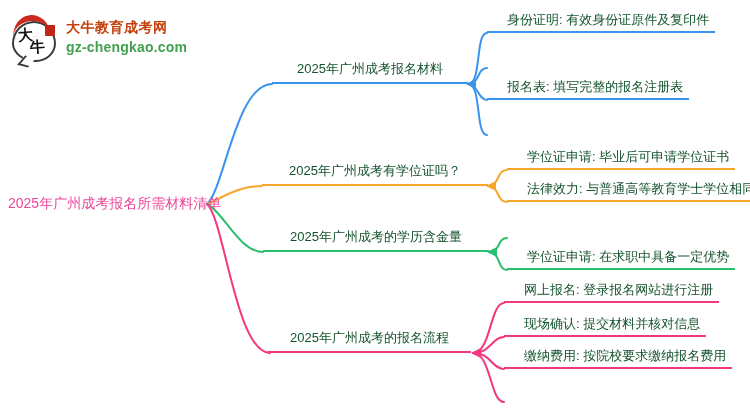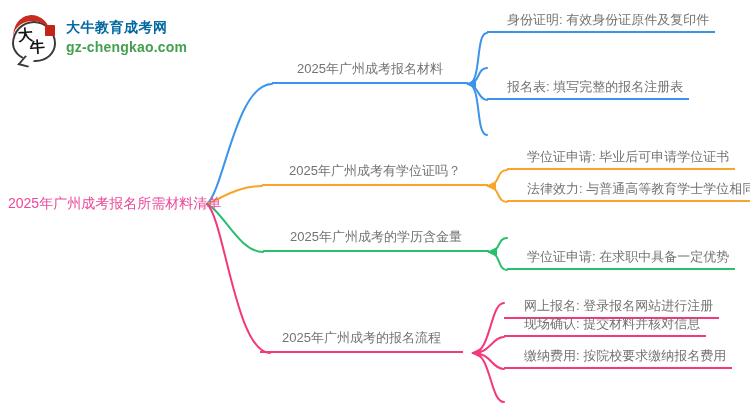--- a/index.html
+++ b/index.html
@@ -16,39 +16,39 @@
   .bubble{position:absolute;left:2px;top:9px;width:40px;height:37px;background:#fff;
           border:2px solid #3a3a3a;border-radius:50% 50% 46% 54%/55% 55% 45% 45%;}
   .bubble .tail{position:absolute;left:7px;bottom:-7px;width:9px;height:9px;background:#fff;
           border-left:2px solid #3a3a3a;border-bottom:2px solid #3a3a3a;transform:rotate(15deg) skewX(-25deg);}
   .bubble .arc{position:absolute;left:-2px;top:-8px;width:38px;height:16px;border-top:6px solid #cb2a20;
           border-radius:50% 50% 0 0/100% 100% 0 0;transform:rotate(-6deg);}
   .bubble .ch1{position:absolute;left:4px;top:3px;font:bold 15px "DejaVu Serif","Liberation Serif",serif;color:#111;transform:rotate(-4deg);}
   .bubble .ch2{position:absolute;left:16px;top:15px;font:bold 15px "DejaVu Serif","Liberation Serif",serif;color:#111;transform:rotate(-4deg);}
   .bubble .seal{position:absolute;left:31px;top:2px;width:10px;height:11px;background:#c22418;border-radius:1px;}
   .ltxt{position:absolute;left:56px;top:7px;}
-  .ltitle{font-size:14px;font-weight:800;color:#0369a1;letter-spacing:.5px;white-space:nowrap;}
+  .ltitle{font-size:14px;font-weight:800;color:#c2410c;letter-spacing:.5px;white-space:nowrap;}
   .ldomain{font-size:14px;font-weight:700;color:#44a04e;letter-spacing:.2px;margin-top:2px;white-space:nowrap;}
 
   
-  .node{position:absolute;color:#737373;white-space:nowrap;cursor:pointer;}
+  .node{position:absolute;color:#14532d;white-space:nowrap;cursor:pointer;}
   .root{left:8px;top:195px;font-size:14px;font-weight:400;color:#ec4899;}
   .branch{font-size:13px;line-height:16px;text-align:center;border-bottom:2px solid;padding-bottom:5px;box-sizing:border-box;height:23px;}
   .leaf{font-size:13px;line-height:16px;border-bottom:2px solid;padding:0 6px 3px 20px;box-sizing:border-box;height:21px;}
 
   .b0{left:272px;top:61px;width:196px;}
   .b1{left:262px;top:163px;width:226px;}
   .b2{left:263px;top:229px;width:226px;}
-  .b3{left:260px;top:330px;width:203px;}
+  .b3{left:268px;top:330px;width:203px;}
 
   .l0{left:487px;top:12px;}  .l1{left:487px;top:47px;}
   .l2{left:487px;top:79px;}  .l3{left:487px;top:114px;}
   .l4{left:507px;top:149px;} .l5{left:507px;top:181px;}
   .l6{left:507px;top:217px;} .l7{left:507px;top:249px;}
-  .l8{left:504px;top:298px;} .l9{left:504px;top:316px;}
+  .l8{left:504px;top:282px;} .l9{left:504px;top:316px;}
   .l10{left:504px;top:348px;}.l11{left:504px;top:381px;}
 </style>
 </head>
 <body>
 
 <div class="stage">
 
   <a class="logo">
     <span class="bubble">
       <span class="arc"></span>

